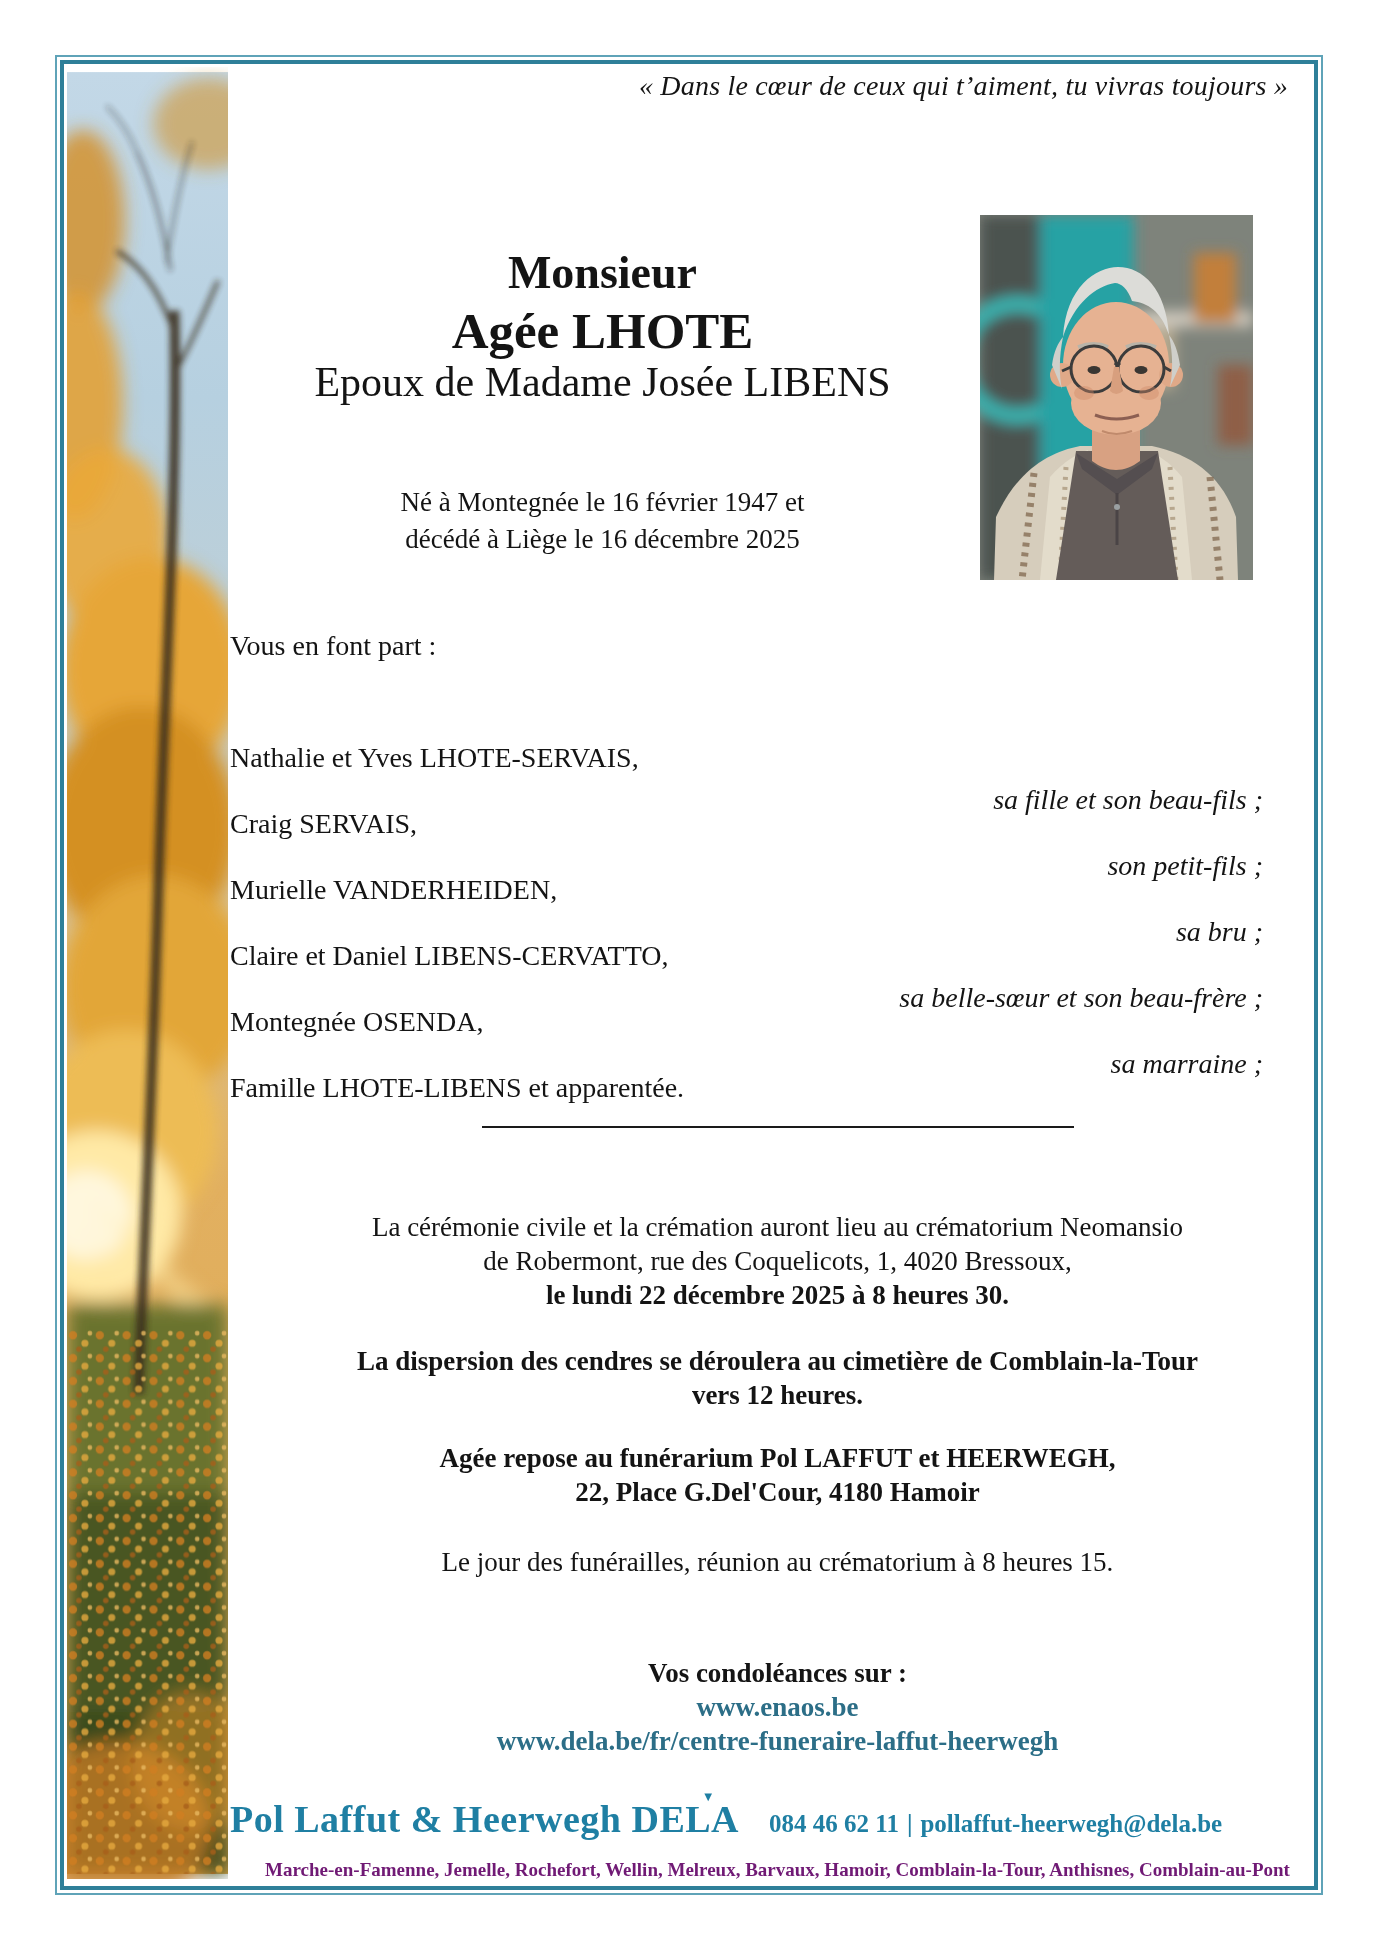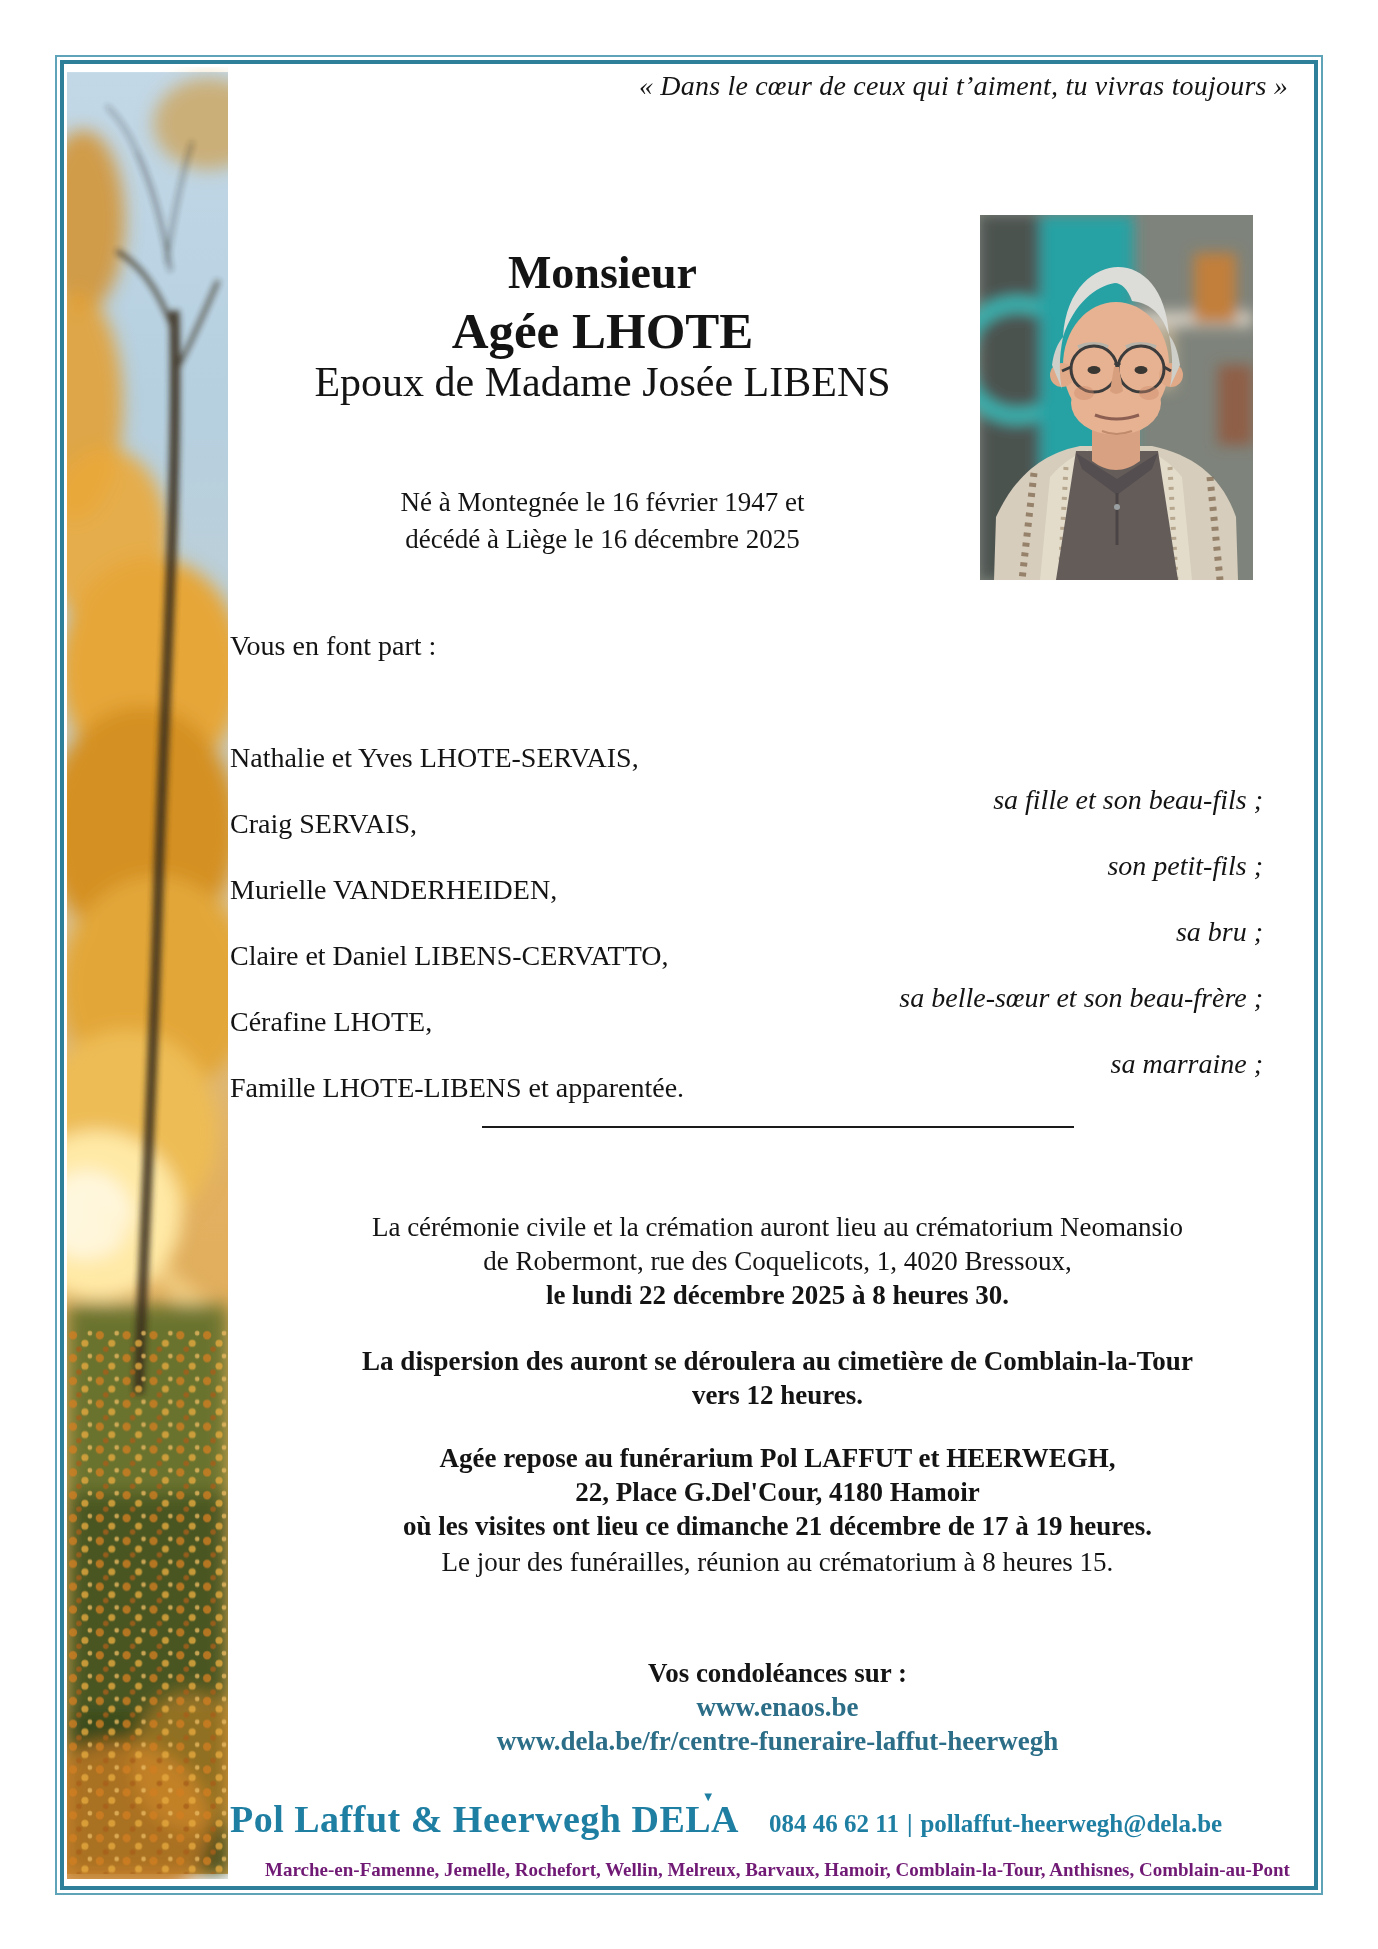--- a/index.html
+++ b/index.html
@@ -200,43 +200,42 @@
   <div class="intro">Vous en font part :</div>
 
   <div class="fam-name" style="top:742px">Nathalie et Yves LHOTE-SERVAIS,</div>
   <div class="fam-rel" style="top:784px">sa fille et son beau-fils ;</div>
   <div class="fam-name" style="top:808px">Craig SERVAIS,</div>
   <div class="fam-rel" style="top:850px">son petit-fils ;</div>
   <div class="fam-name" style="top:874px">Murielle VANDERHEIDEN,</div>
   <div class="fam-rel" style="top:916px">sa bru ;</div>
   <div class="fam-name" style="top:940px">Claire et Daniel LIBENS-CERVATTO,</div>
   <div class="fam-rel" style="top:982px">sa belle-sœur et son beau-frère ;</div>
-  <div class="fam-name" style="top:1006px">Cérafine LHOTE,</div>
+  <div class="fam-name" style="top:1006px">Montegnée OSENDA,</div>
   <div class="fam-rel" style="top:1048px">sa marraine ;</div>
   <div class="fam-name" style="top:1072px">Famille LHOTE-LIBENS et apparentée.</div>
 
   <div class="sep">
     <div class="sep-line"></div>
   </div>
 
   <div class="cblock ceremony">
     <div>La cérémonie civile et la crémation auront lieu au crématorium Neomansio</div>
     <div>de Robermont, rue des Coquelicots, 1, 4020 Bressoux,</div>
     <div class="bold">le lundi 22 décembre 2025 à 8 heures 30.</div>
   </div>
 
   <div class="cblock disperse">
-    <div>La dispersion des auront se déroulera au cimetière de Comblain-la-Tour</div>
+    <div>La dispersion des cendres se déroulera au cimetière de Comblain-la-Tour</div>
     <div>vers 12 heures.</div>
   </div>
 
   <div class="cblock repose">
     <div>Agée repose au funérarium Pol LAFFUT et HEERWEGH,</div>
     <div>22, Place G.Del'Cour, 4180 Hamoir</div>
-    <div>où les visites ont lieu ce dimanche 21 décembre de 17 à 19 heures.</div>
   </div>
 
   <div class="cblock funday">Le jour des funérailles, réunion au crématorium à 8 heures 15.</div>
 
   <div class="cblock condol">
     <div class="condol-title">Vos condoléances sur :</div>
     <a class="link">www.enaos.be</a>
     <a class="link">www.dela.be/fr/centre-funeraire-laffut-heerwegh</a>
   </div>
 

